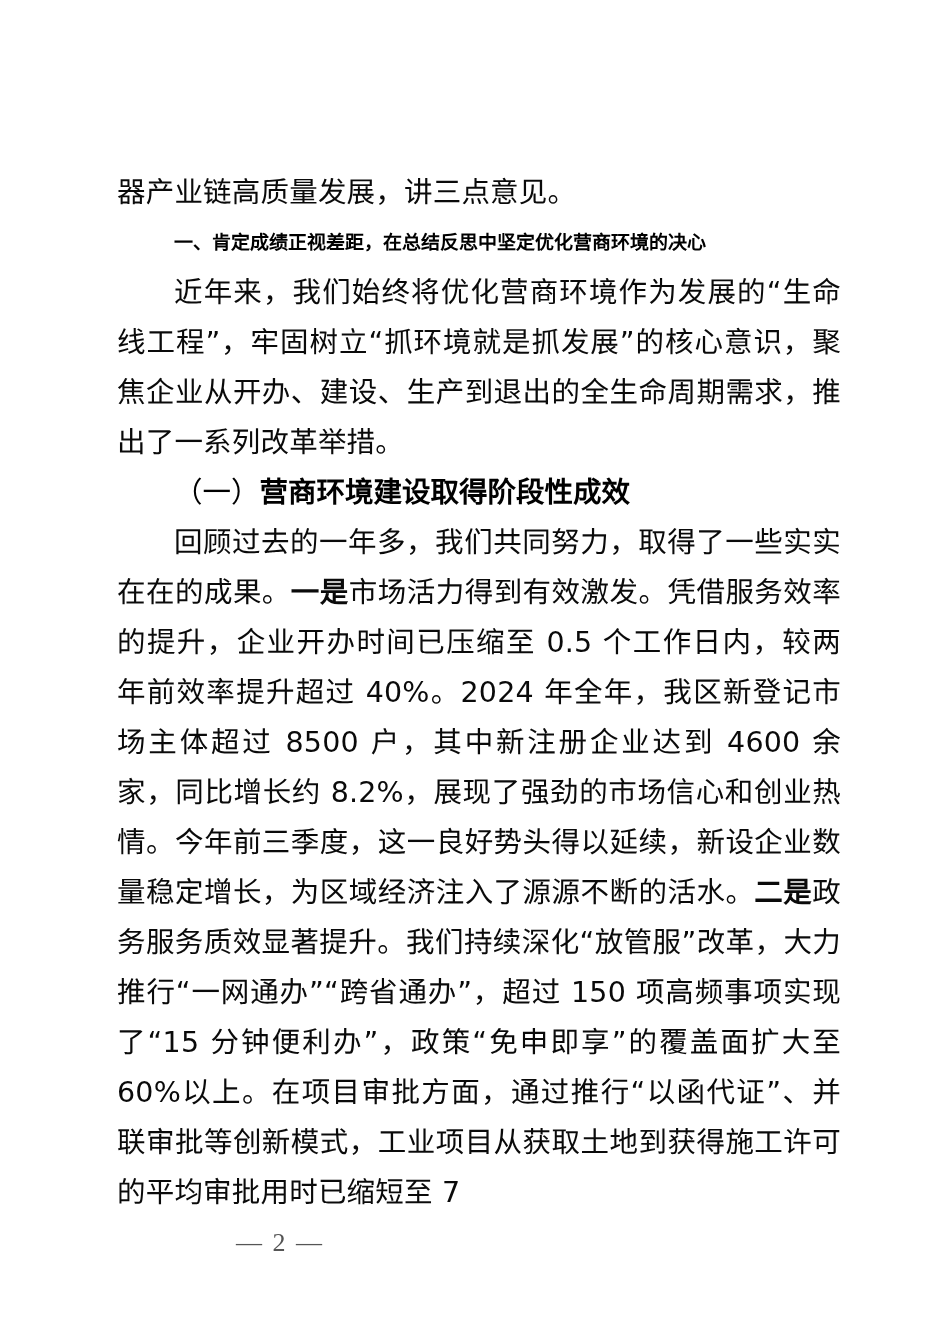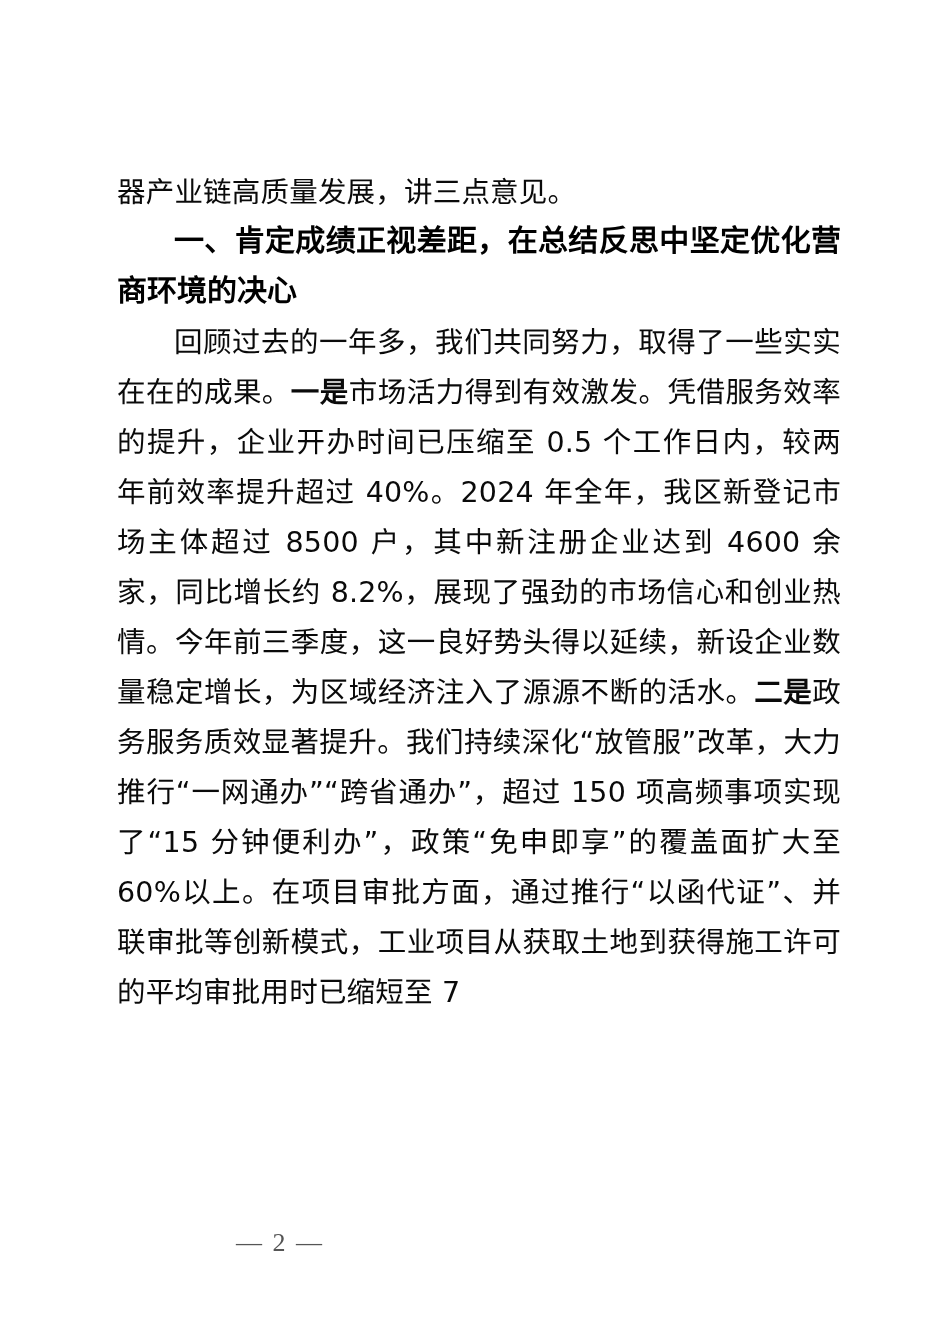--- a/index.html
+++ b/index.html
@@ -46,22 +46,22 @@
     letter-spacing: 0.2px;
     font-weight: 400;
     color: #0a0a0a;
   }
   .para.indent {
     text-indent: 57px;
   }
 
   
   .h1-cn {
-    font-family: Liberation Mono, monospace;
-    font-size: 30px;
+    font-family: Liberation Sans, sans-serif;
+    font-size: 19px;
     line-height: 50px;
     font-weight: 700;
     text-indent: 57px;
     text-align: justify;
     text-justify: inter-character;
     margin: 0;
     color: #000;
   }
 
   
@@ -105,21 +105,25 @@
 <body>
 
 <div class="page">
 
   <div class="body-col">
 
     <p class="para">器产业链高质量发展，讲三点意见。</p>
 
     <h1 class="h1-cn">一、肯定成绩正视差距，在总结反思中坚定优化营商环境的决心</h1>
 
+    <p class="para indent">近年来，我们始终将优化营商环境作为发展的“生命线工程”，牢固树立“抓环境就是抓发展”的核心意识，聚焦企业从开办、建设、生产到退出的全生命周期需求，推出了一系列改革举措。</p>
 
+    <h2 class="h2-cn">
+      <span class="paren">（一）</span><span>营商环境建设取得阶段性成效</span>
+    </h2>
 
     <p class="para indent">
       <span>回顾过去的一年多，我们共同努力，取得了一些实实在在的成果。</span><b class="run">一是</b><span>市场活力得到有效激发。凭借服务效率的提升，企业开办时间已压缩至 0.5 个工作日内，较两年前效率提升超过 40%。2024 年全年，我区新登记市场主体超过 8500 户，其中新注册企业达到 4600 余家，同比增长约 8.2%，展现了强劲的市场信心和创业热情。今年前三季度，这一良好势头得以延续，新设企业数量稳定增长，为区域经济注入了源源不断的活水。</span><b class="run">二是</b><span>政务服务质效显著提升。我们持续深化“放管服”改革，大力推行“一网通办”“跨省通办”，超过 150 项高频事项实现了“15 分钟便利办”，政策“免申即享”的覆盖面扩大至 60%以上。在项目审批方面，通过推行“以函代证”、并联审批等创新模式，工业项目从获取土地到获得施工许可的平均审批用时已缩短至 7</span>
     </p>
 
   </div>
 
   <div class="page-footer">
     <span class="pf-inner">— 2 —</span>
   </div>

